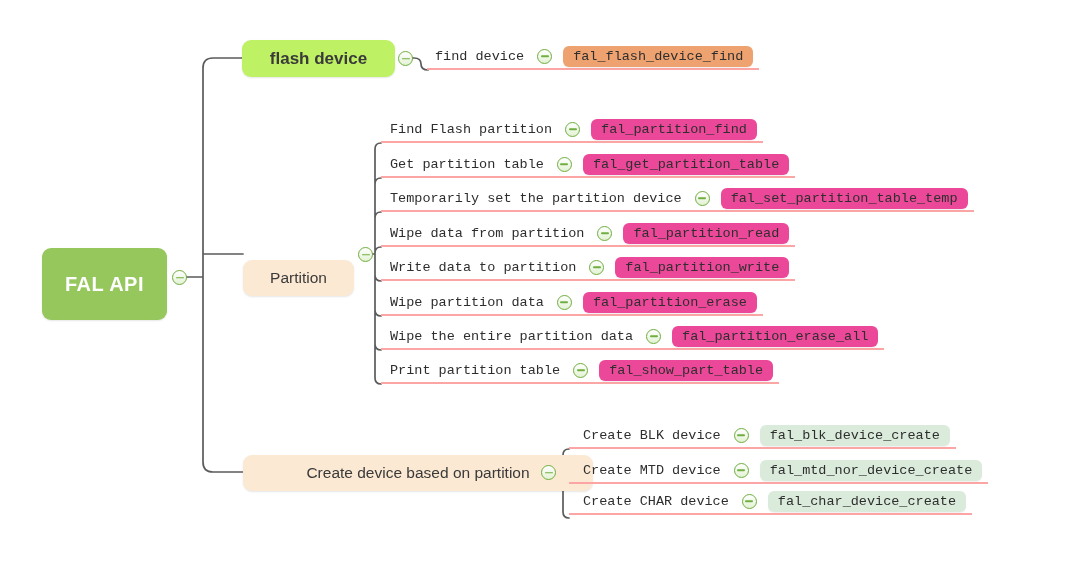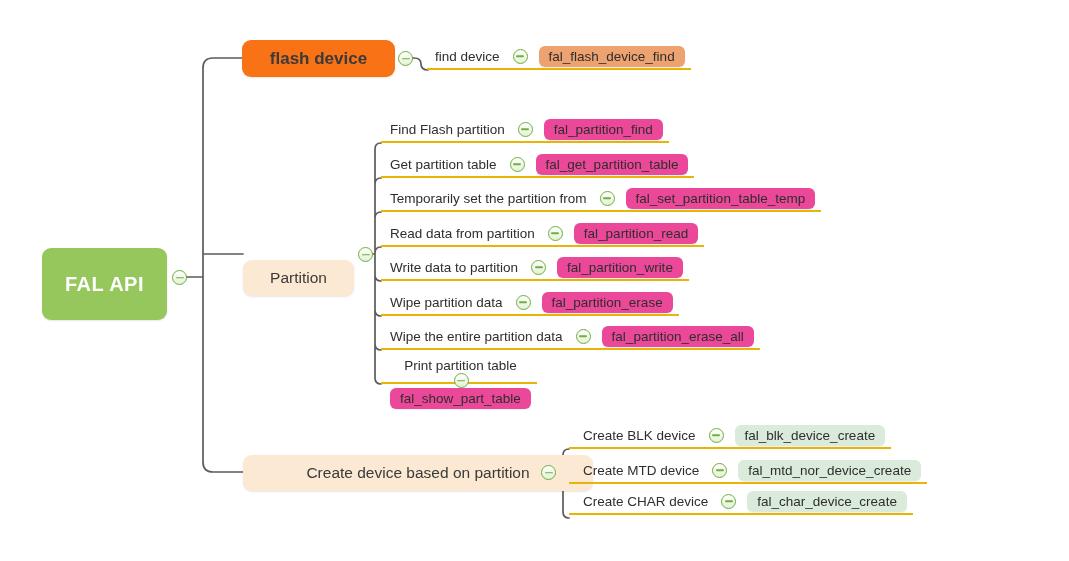--- a/index.html
+++ b/index.html
@@ -10,21 +10,21 @@
   svg.links{position:absolute;left:0;top:0;pointer-events:none;}
 
   
   .node{
     position:absolute;display:flex;align-items:center;justify-content:center;
     border-radius:9px;white-space:nowrap;box-shadow:0 1px 2px rgba(0,0,0,.10);
     color:#3a3a3a;box-sizing:border-box;
   }
   .node-root{left:42px;top:248px;width:125px;height:72px;background:#95C75C;color:#ffffff;
     font-size:20px;font-weight:600;letter-spacing:.5px;}
-  .node-flash{left:242px;top:40px;width:153px;height:37px;background:#f97316;
+  .node-flash{left:242px;top:40px;width:153px;height:37px;background:#bef264;
     font-size:17px;font-weight:600;}
   .node-partition{left:243px;top:236px;width:111px;height:36px;background:#FBE9D3;
     font-size:15.5px;font-weight:500;margin-top:24px;}
   .node-create{left:243px;top:455px;width:350px;height:36px;background:#FBE9D3;
     font-size:15.5px;font-weight:500;}
 
   
   .micon{
     position:relative;display:inline-block;width:13px;height:13px;border-radius:50%;
     border:1.5px solid #6FAE3F;background:linear-gradient(180deg,#ffffff 0%,#e3f2d4 100%);
@@ -36,21 +36,21 @@
   }
   .micon.abs{position:absolute;}
   .i-root{left:172px;top:270px;}
   .i-flash{left:398px;top:51px;}
   .i-partition{left:358px;top:247px;}
   .i-create{left:541px;top:465px;}
 
   
   .row{
     position:absolute;display:flex;align-items:center;height:26px;box-sizing:border-box;
-    border-bottom:2px solid #eab308;padding-right:6px;
+    border-bottom:2px solid #fca5a5;padding-right:6px;font-family:Liberation Mono, monospace;
   }
   .row .micon{margin:0 11px 0 13px;}
   .rlabel{font-size:13.5px;color:#2e2e2e;white-space:nowrap;}
   .leaf{
     display:inline-block;padding:3px 10px;border-radius:6px;font-size:13.5px;
     color:#2e2e2e;white-space:nowrap;box-shadow:0 1px 1px rgba(0,0,0,.06);
   }
   .leaf-orange{background:#EDA26F;}
   .leaf-pink{background:#ec4899;}
   .leaf-green{background:#DBEBDB;}
@@ -100,45 +100,45 @@
     <span class="rlabel">Find Flash partition</span>
     <span class="micon"></span>
     <span class="leaf leaf-pink">fal_partition_find</span>
   </div>
   <div class="row" style="left:381px;top:152px;padding-left:9px;">
     <span class="rlabel">Get partition table</span>
     <span class="micon"></span>
     <span class="leaf leaf-pink">fal_get_partition_table</span>
   </div>
   <div class="row" style="left:381px;top:186px;padding-left:9px;">
-    <span class="rlabel">Temporarily set the partition from</span>
+    <span class="rlabel">Temporarily set the partition device</span>
     <span class="micon"></span>
     <span class="leaf leaf-pink">fal_set_partition_table_temp</span>
   </div>
   <div class="row" style="left:381px;top:221px;padding-left:9px;">
-    <span class="rlabel">Read data from partition</span>
+    <span class="rlabel">Wipe data from partition</span>
     <span class="micon"></span>
     <span class="leaf leaf-pink">fal_partition_read</span>
   </div>
   <div class="row" style="left:381px;top:255px;padding-left:9px;">
     <span class="rlabel">Write data to partition</span>
     <span class="micon"></span>
     <span class="leaf leaf-pink">fal_partition_write</span>
   </div>
   <div class="row" style="left:381px;top:290px;padding-left:9px;">
     <span class="rlabel">Wipe partition data</span>
     <span class="micon"></span>
     <span class="leaf leaf-pink">fal_partition_erase</span>
   </div>
   <div class="row" style="left:381px;top:324px;padding-left:9px;">
     <span class="rlabel">Wipe the entire partition data</span>
     <span class="micon"></span>
     <span class="leaf leaf-pink">fal_partition_erase_all</span>
   </div>
-  <div class="row" style="left:381px;top:358px;padding-left:9px;flex-direction:column;">
+  <div class="row" style="left:381px;top:358px;padding-left:9px;">
     <span class="rlabel">Print partition table</span>
     <span class="micon"></span>
     <span class="leaf leaf-pink">fal_show_part_table</span>
   </div>
 
   <div class="row" style="left:569px;top:458px;padding-left:14px;">
     <span class="rlabel">Create MTD device</span>
     <span class="micon"></span>
     <span class="leaf leaf-green">fal_mtd_nor_device_create</span>
   </div>

